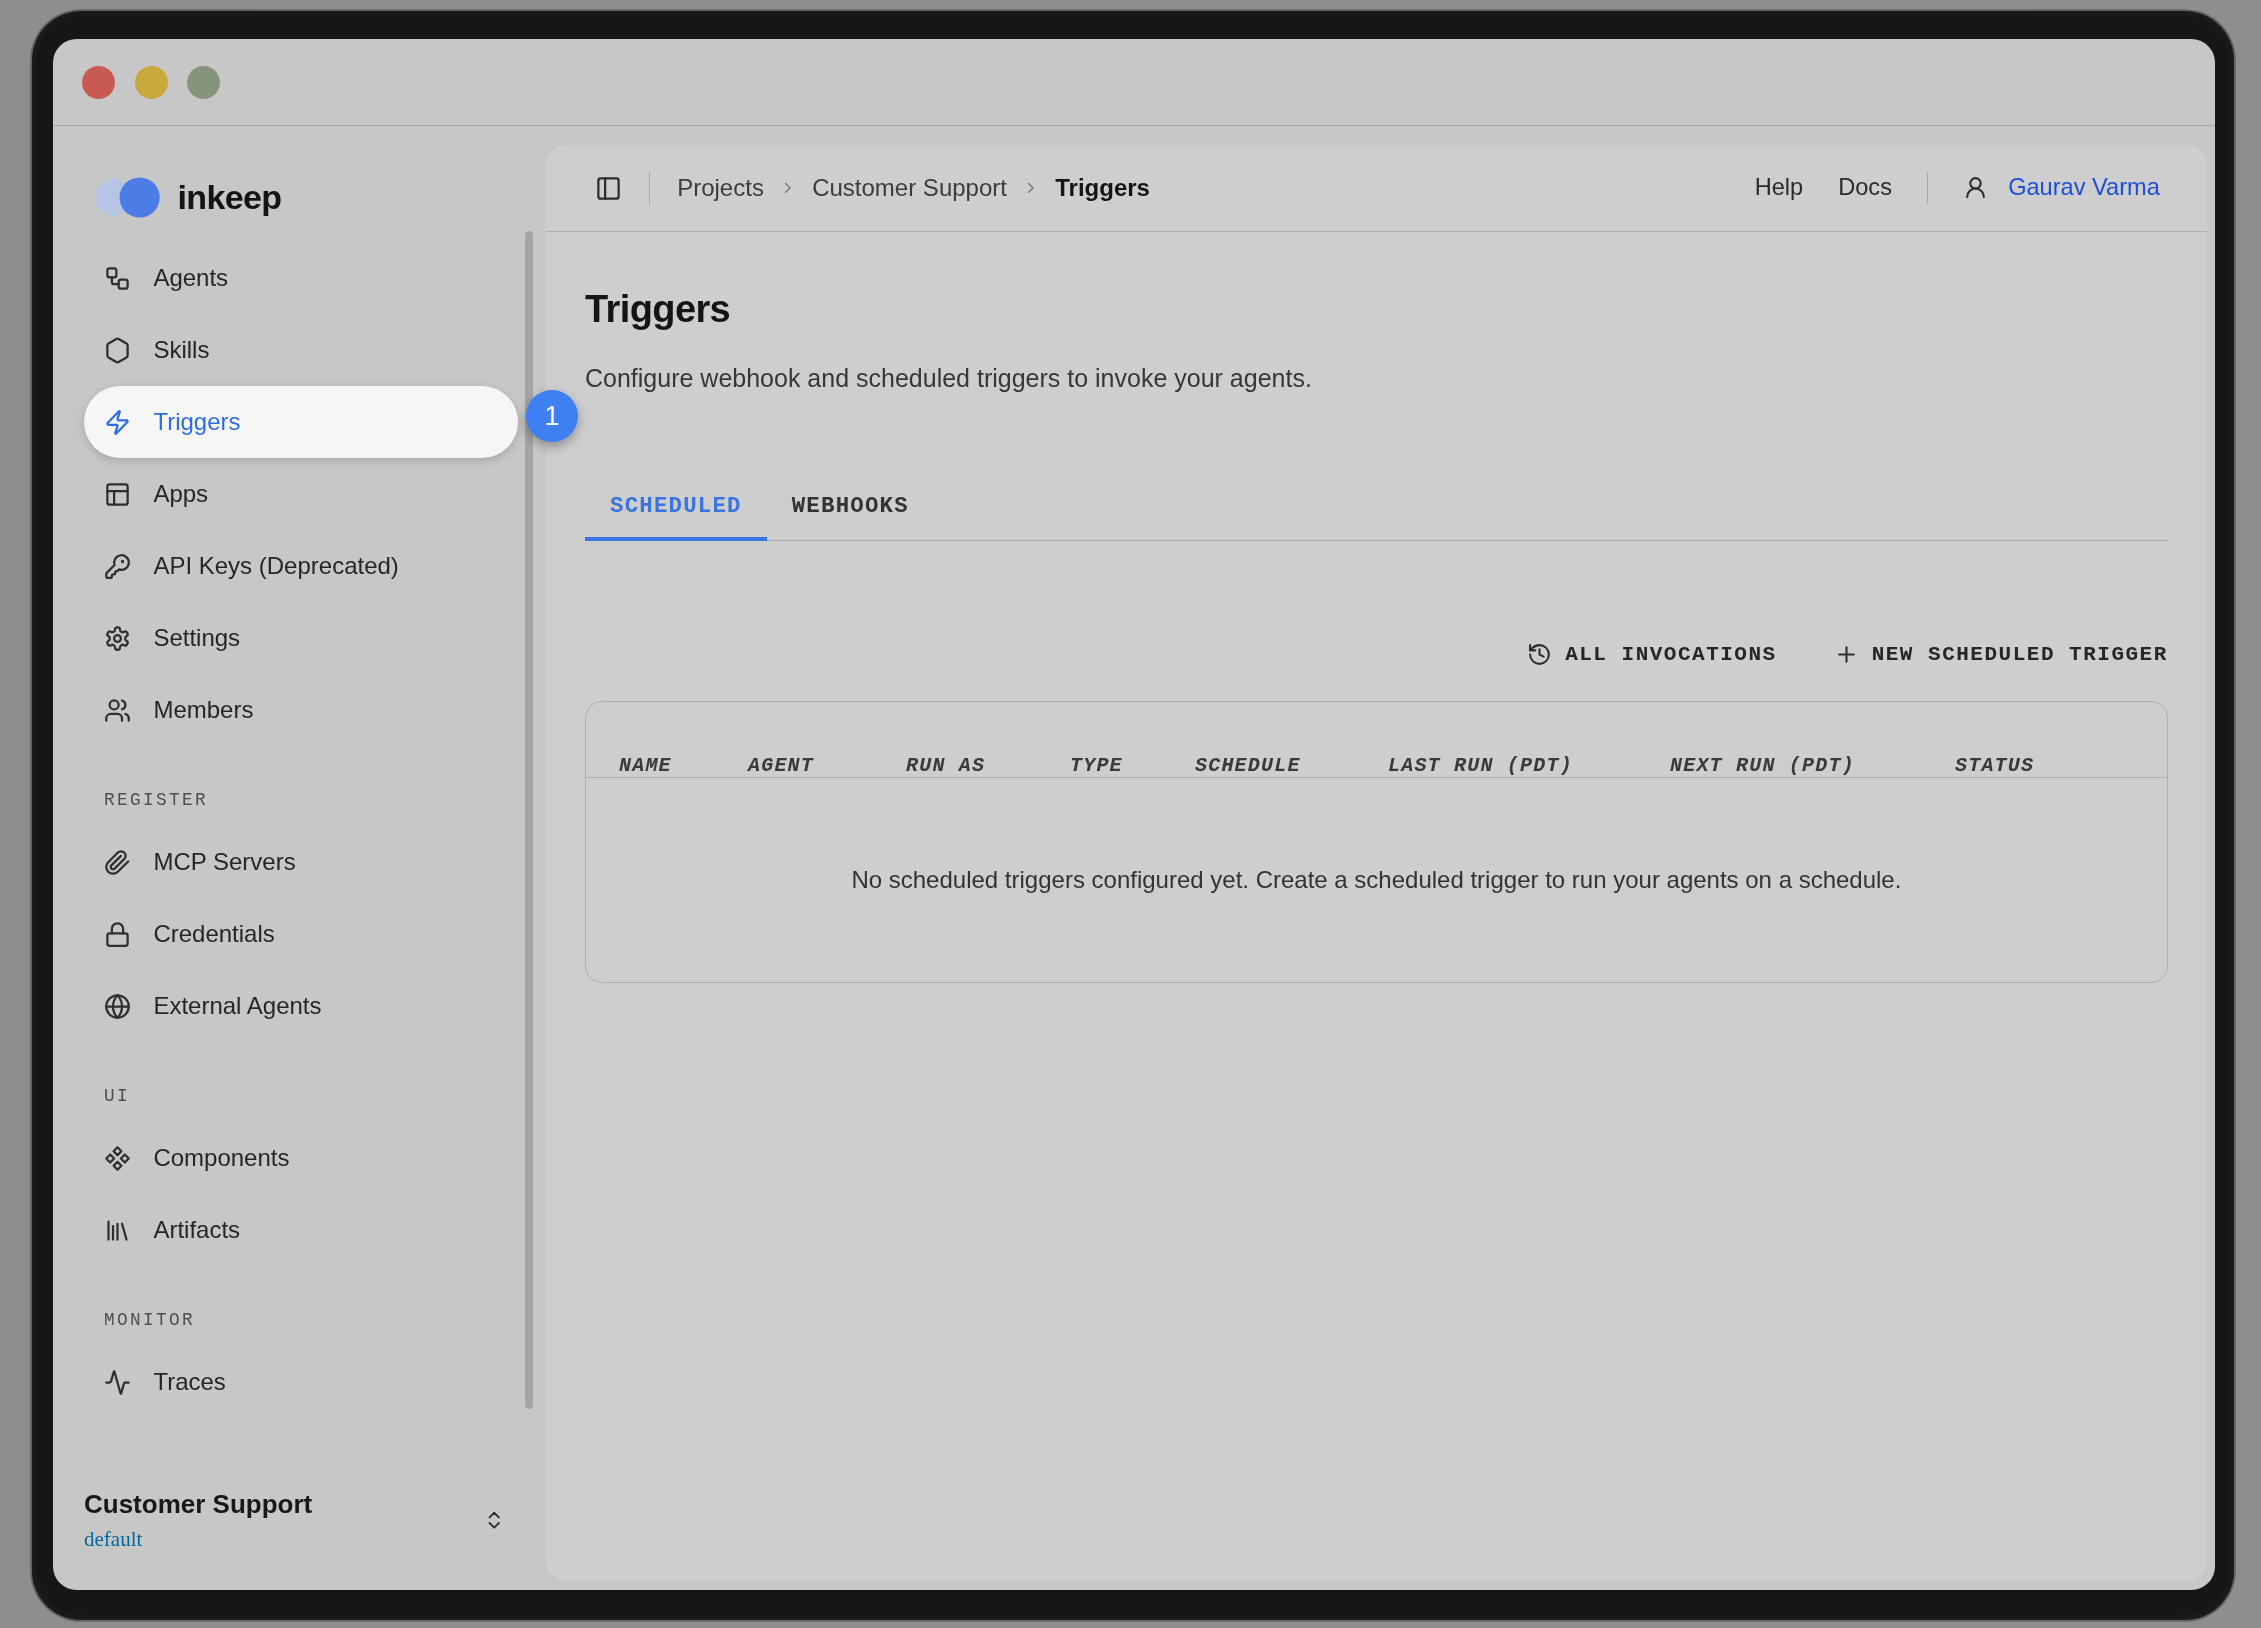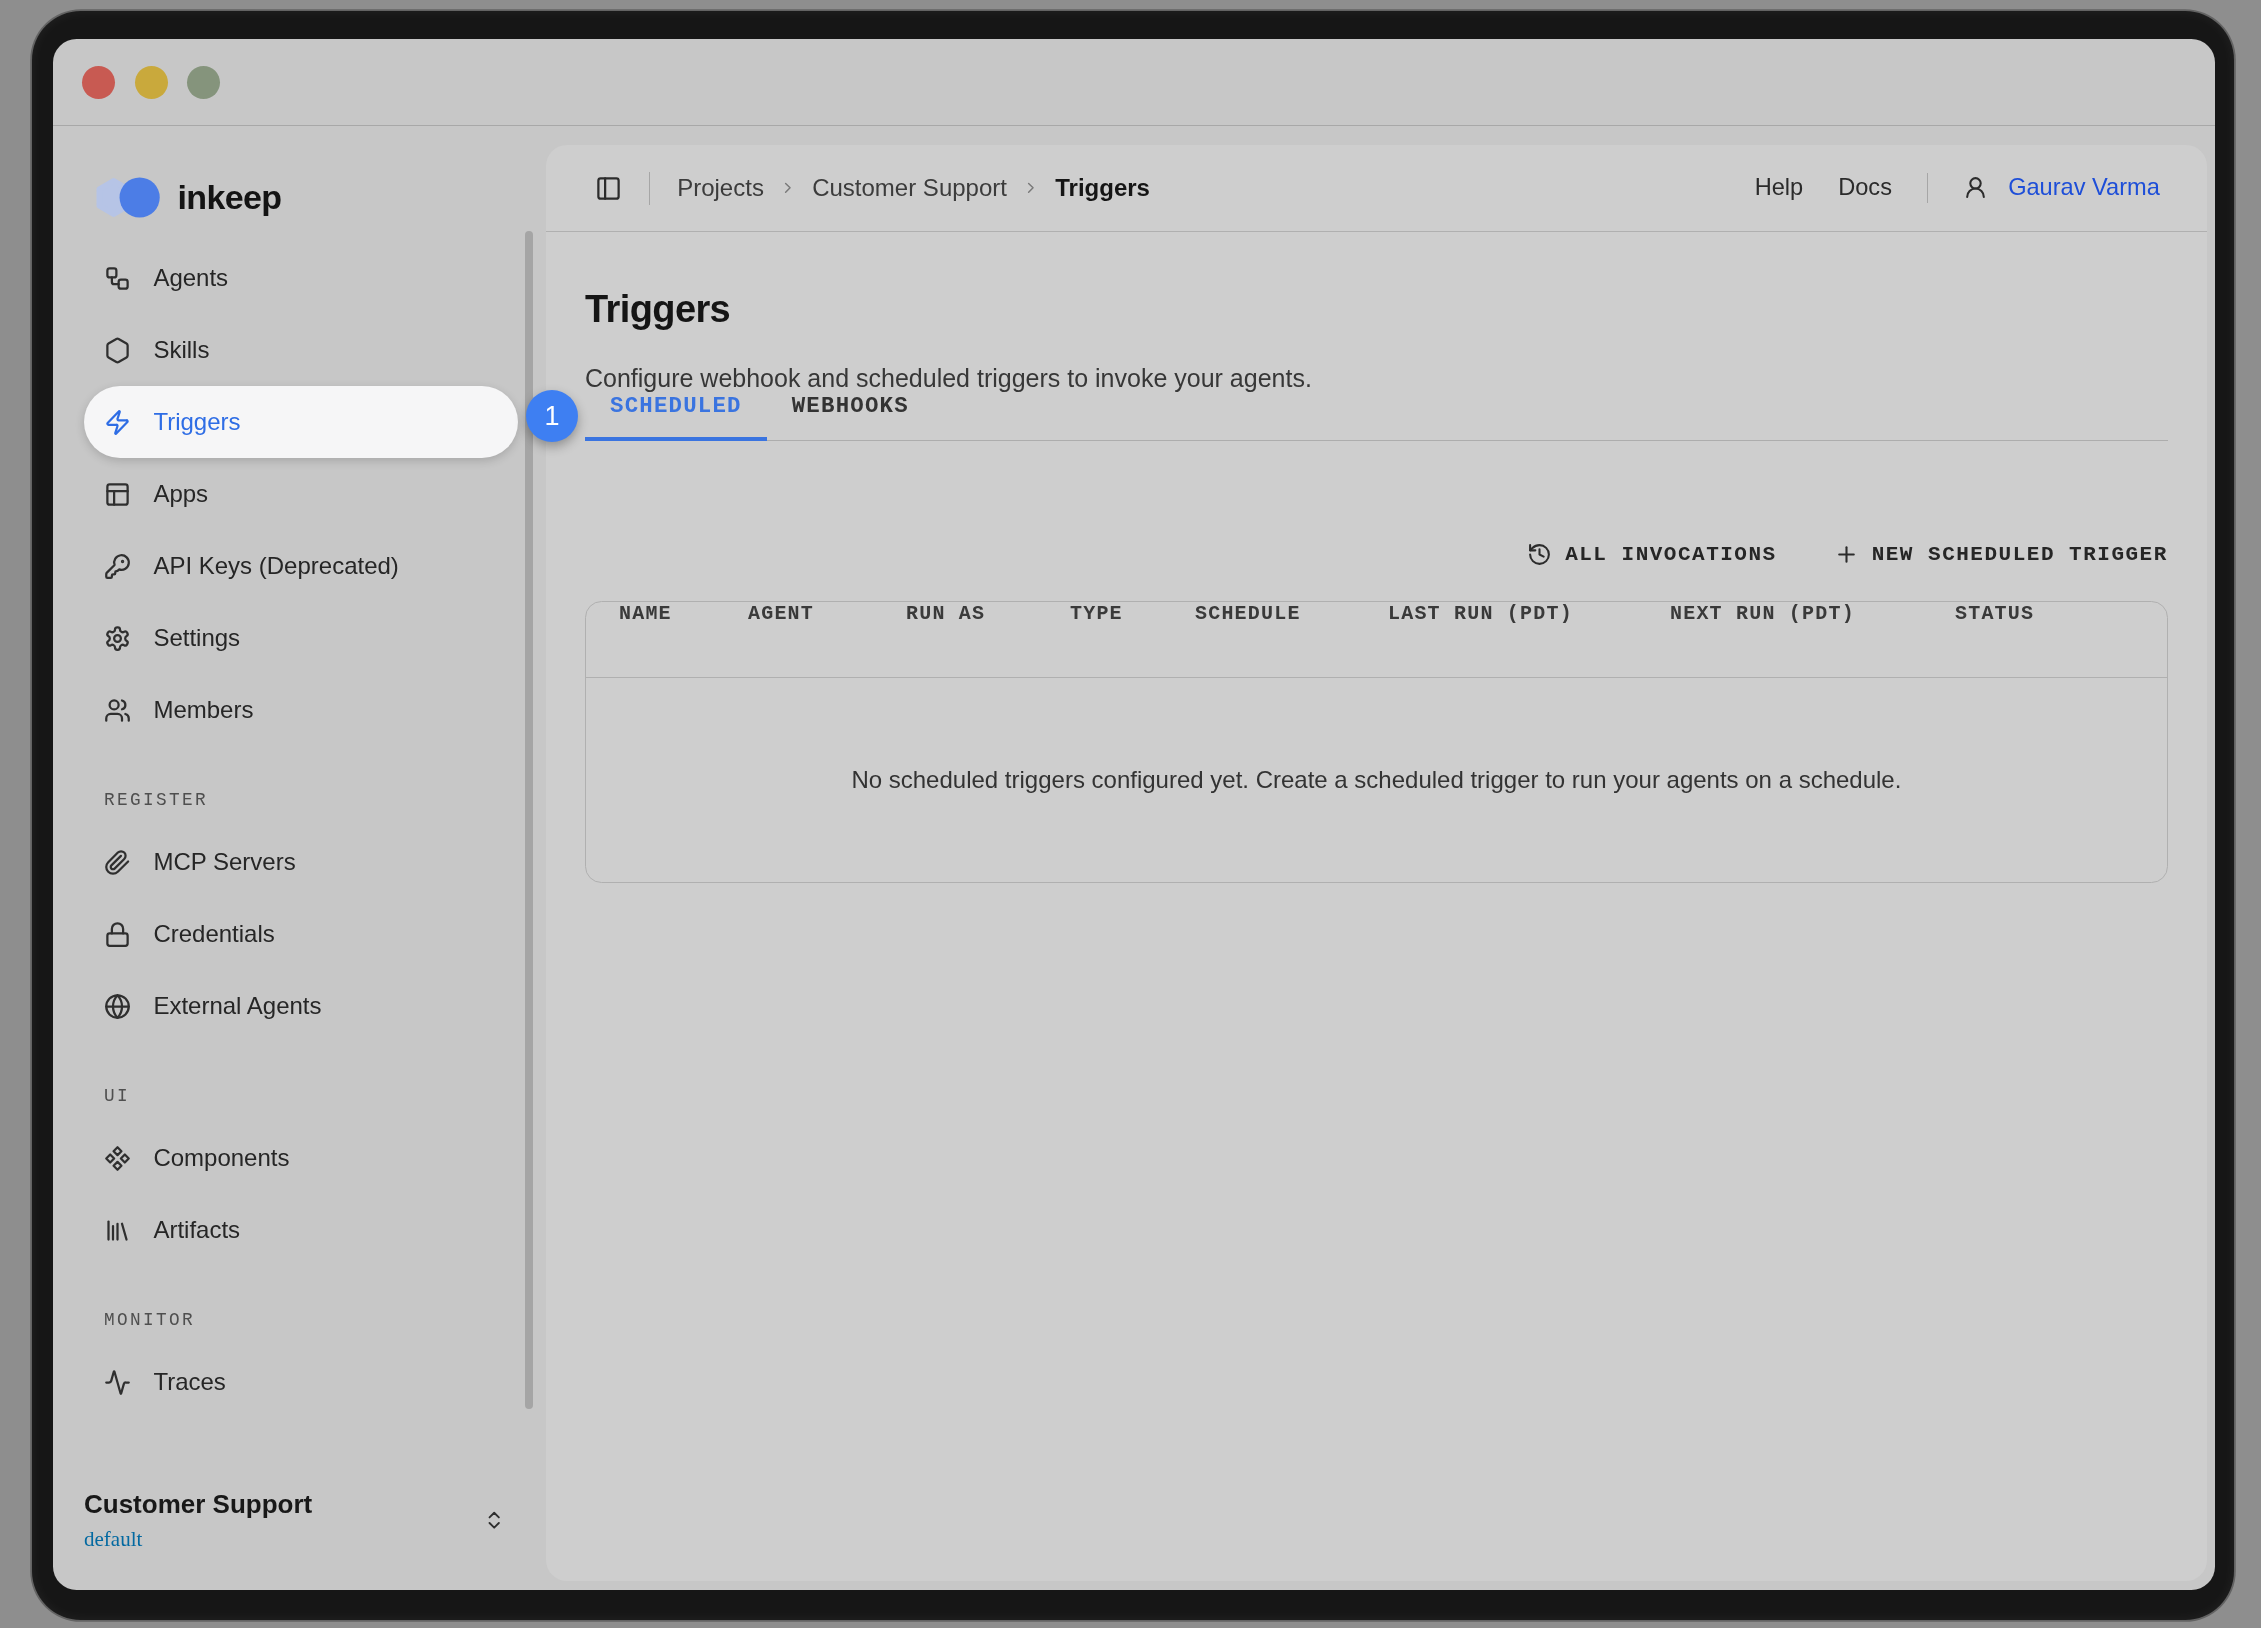--- a/index.html
+++ b/index.html
@@ -48,33 +48,33 @@
   .crumb-sep svg{width:17.7px;height:17.7px;color:#7a7a7a;display:block;}
   .crumb-current{color:#151515;font-weight:700;}
   .header-right{margin-left:auto;display:flex;align-items:center;gap:35px;
                 font-size:23.6px;color:#2b2b2b;}
   .hdiv{width:1.2px;height:29.4px;background:#a6a6a6;}
   .user-chip{display:flex;align-items:center;gap:20px;color:#1d4ed8;font-weight:500;}
   .user-chip svg{width:25px;height:25px;color:#2c2c2c;}
   .page{padding:56px 39px 0;}
   .page-title{font-size:38px;font-weight:600;letter-spacing:-0.6px;color:#151515;}
   .page-desc{margin-top:33px;font-size:25px;color:#373737;}
-  .tabs{display:flex;border-bottom:1.2px solid #adadad;}
+  .tabs{margin-top:100px;display:flex;border-bottom:1.2px solid #adadad;}
   .tab{font-family:"Liberation Mono",monospace;font-size:22.4px;letter-spacing:1.2px;
        font-weight:700;color:#333;padding:0 25px 17.7px;}
   .tab.active{color:#3a74e0;border-bottom:4.1px solid #3a74e0;margin-bottom:-1.2px;}
   .actions{margin-top:68px;display:flex;justify-content:flex-end;align-items:center;gap:57px;
            font-family:"Liberation Mono",monospace;font-size:21px;letter-spacing:1.5px;
            color:#262626;font-weight:700;}
   .action{display:flex;align-items:center;gap:13px;margin-top:33px;}
   .action svg{width:25px;height:25px;color:#2c2c2c;}
   .table{margin-top:34px;border:1.2px solid #b0b0b0;border-radius:16.5px;}
-  .thead{display:flex;align-items:flex-start;height:75px;padding-left:33px;
+  .thead{display:flex;align-items:flex-end;height:75px;padding-left:33px;
          border-bottom:1.2px solid #b0b0b0;font-family:"Liberation Mono",monospace;
-         font-size:20px;letter-spacing:1.2px;color:#3a3a3a;font-weight:700;}
+         font-size:20px;letter-spacing:1.2px;color:#3a3a3a;font-weight:700;font-style:italic;}
   .th{flex:none;}
   .th0{width:129px}.th1{width:158px}.th2{width:164px}.th3{width:125px}
   .th4{width:193px}.th5{width:282px}.th6{width:285px}.th7{flex:1}
   .tempty{height:180px;display:flex;align-items:center;justify-content:center;
           font-size:24px;color:#333;padding:12px 35px;text-align:center;}
   
   .step-badge{position:absolute;left:526px;top:390px;width:52px;height:52px;border-radius:50%;
               background:#3e7ff2;color:#fff;font-size:27px;font-weight:500;
               display:flex;align-items:center;justify-content:center;
               box-shadow:0 4.7px 10.6px rgba(0,0,0,.30);z-index:40;}

